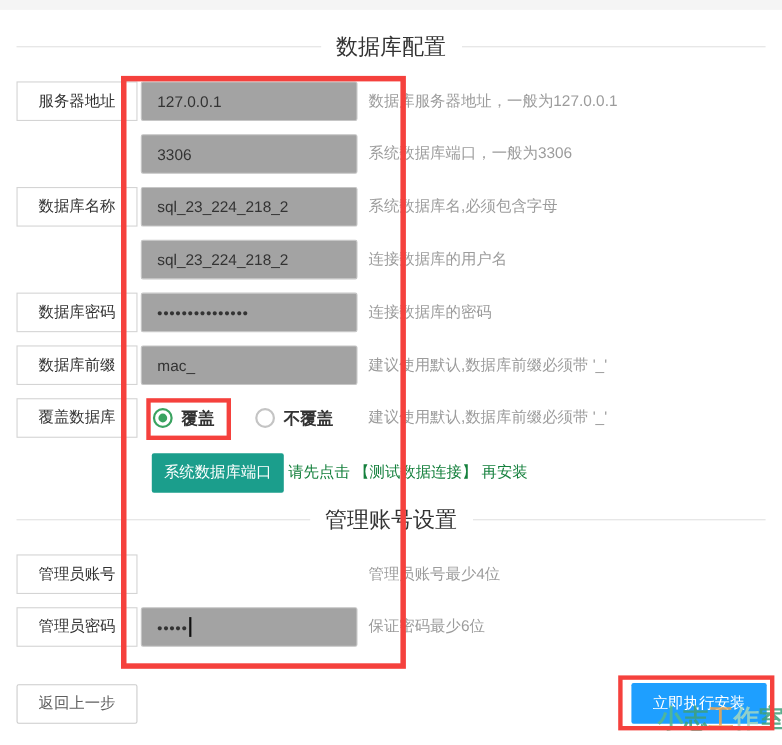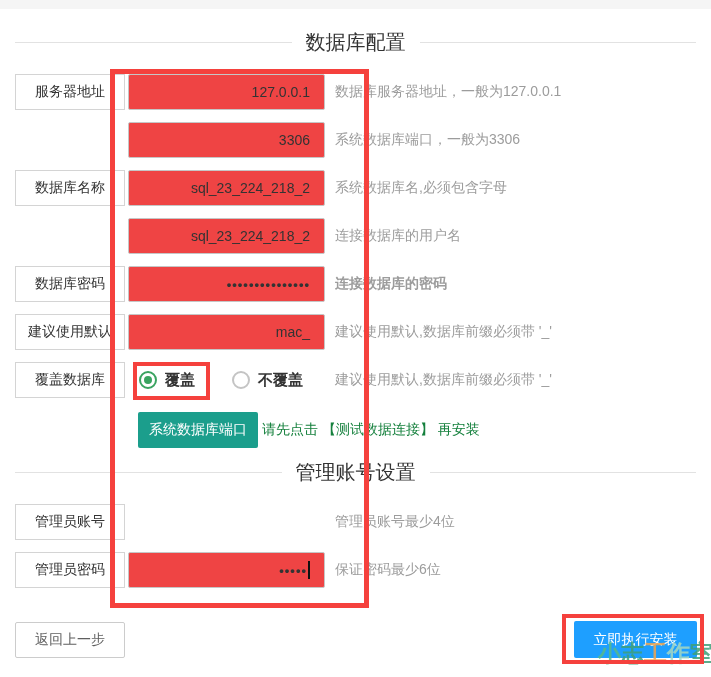--- a/index.html
+++ b/index.html
@@ -11,23 +11,23 @@
 
   .section-title-row { position:absolute; left:15px; width:681px; height:22px;
     display:flex; align-items:center; }
   .divider { flex:1; height:1px; background:#e2e2e2; }
   .section-title { padding:0 14px; font-size:20px; color:#333; white-space:nowrap; }
 
   .form-label { position:absolute; left:15px; width:110px; height:36px;
     border:1px solid #d4d4d4; background:#fff; display:flex; align-items:center;
     justify-content:center; font-size:14px; color:#333; }
   .form-input { position:absolute; left:128px; width:197px; height:36px;
-    border:1px solid #c6c6c6; border-radius:2px; background:#ef4444;
+    border:1px solid #c6c6c6; border-radius:2px; background:#a3a3a3;
     display:flex; align-items:center; padding:0 14px; font-size:14px; color:#333;
-    cursor:text;justify-content:flex-end; }
+    cursor:text; }
   .form-hint { position:absolute; left:335px; height:36px; display:flex;
     align-items:center; font-size:14px; color:#9c9c9c; white-space:nowrap; }
   .pw { font-weight:bold; letter-spacing:1px; font-size:13px; }
   .caret { display:inline-block; width:2px; height:18px; background:#111; margin-left:1px; }
 
   .radio-group { position:absolute; left:139px; height:36px; display:flex; align-items:center; }
   .radio-item { display:flex; align-items:center; cursor:pointer;font-weight:bold; }
   .radio-circle { width:18px; height:18px; border-radius:50%; border:2px solid #3aa360;
     background:#fff; display:flex; align-items:center; justify-content:center; }
   .radio-circle .dot { width:8px; height:8px; border-radius:50%; background:#3aa360; }
@@ -88,23 +88,23 @@
 
   <div class="form-input" style="top:218px;">
       <span>sql_23_224_218_2</span>
     </div>
   <div class="form-hint" style="top:218px;">连接数据库的用户名</div>
 
   <div class="form-label" style="top:266px;">数据库密码</div>
   <div class="form-input" style="top:266px;">
       <span class="pw">•••••••••••••••</span>
     </div>
-  <div class="form-hint" style="top:266px;font-weight:bold;">连接数据库的密码</div>
+  <div class="form-hint" style="top:266px;">连接数据库的密码</div>
 
-  <div class="form-label" style="top:314px;">建议使用默认</div>
+  <div class="form-label" style="top:314px;">数据库前缀</div>
   <div class="form-input" style="top:314px;">
       <span>mac_</span>
     </div>
   <div class="form-hint" style="top:314px;">建议使用默认,数据库前缀必须带 '_'</div>
 
   <div class="form-label" style="top:362px;">覆盖数据库</div>
   <div class="radio-group" style="top:362px;">
     <div class="radio-item">
       <span class="radio-circle">
           <span class="dot"></span>

